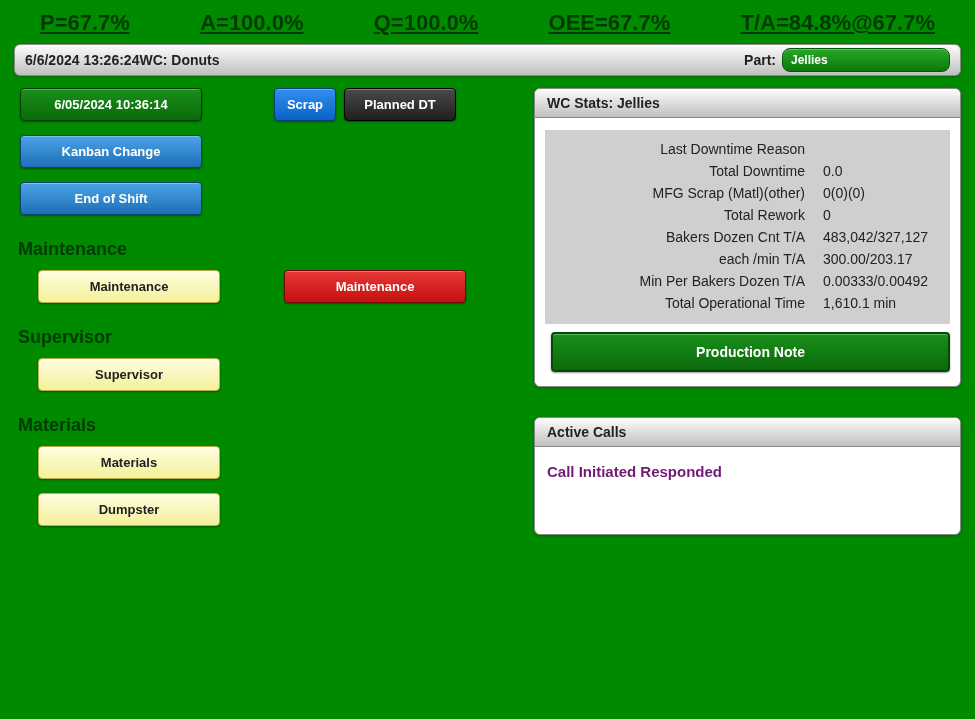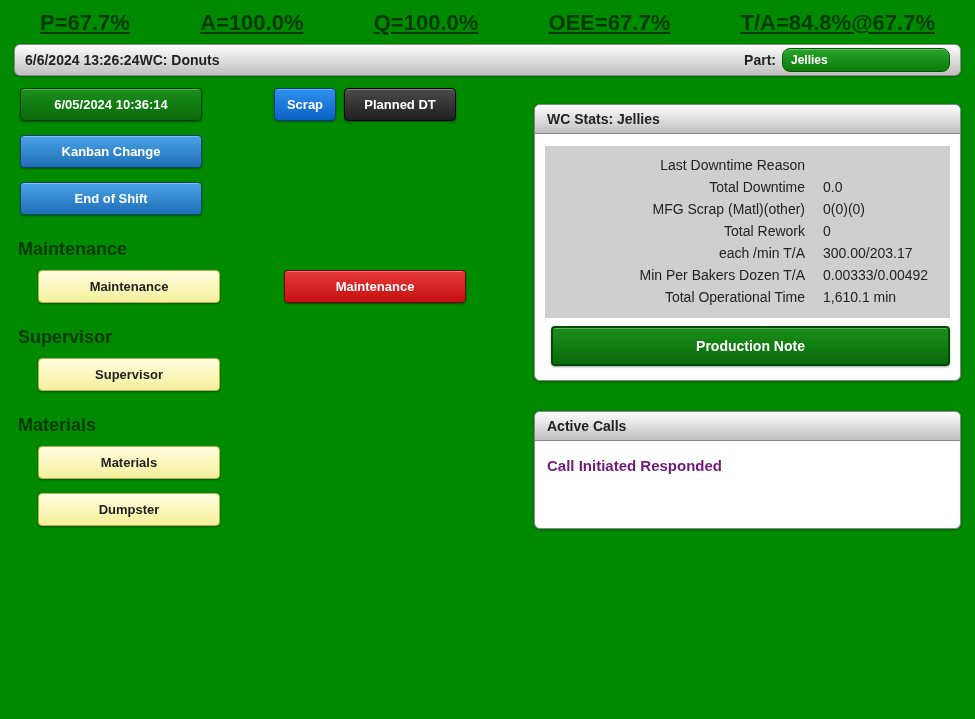--- a/index.html
+++ b/index.html
@@ -102,21 +102,20 @@
   }
   .rowbtns{display:flex;}
   .rowbtns .btn{margin-left:24px;margin-right:40px;}
   
   .panel{
     background:#fff;
     border:1px solid #888;
     border-radius:6px;
     box-shadow:0 1px 3px rgba(0,0,0,.3);
     margin-bottom:30px;
-    margin-top:16px;
   }
   .panel .phdr{
     background:linear-gradient(#fdfdfd,#bfbfbf);
     border-bottom:1px solid #888;
     border-radius:5px 5px 0 0;
     font-weight:bold;
     font-size:14px;
     padding:6px 12px;
     color:#222;
   }
@@ -204,20 +203,24 @@
             </div>
             <div class="row">
               <div class="lab">MFG Scrap (Matl)(other)</div>
               <div class="val">0(0)(0)</div>
             </div>
             <div class="row">
               <div class="lab">Total Rework</div>
               <div class="val">0</div>
             </div>
             <div class="row">
+              <div class="lab">Bakers Dozen Cnt T/A</div>
+              <div class="val">483,042/327,127</div>
+            </div>
+            <div class="row">
               <div class="lab">each /min T/A</div>
               <div class="val">300.00/203.17</div>
             </div>
             <div class="row">
               <div class="lab">Min Per Bakers Dozen T/A</div>
               <div class="val">0.00333/0.00492</div>
             </div>
             <div class="row">
               <div class="lab">Total Operational Time</div>
               <div class="val">1,610.1 min</div>

